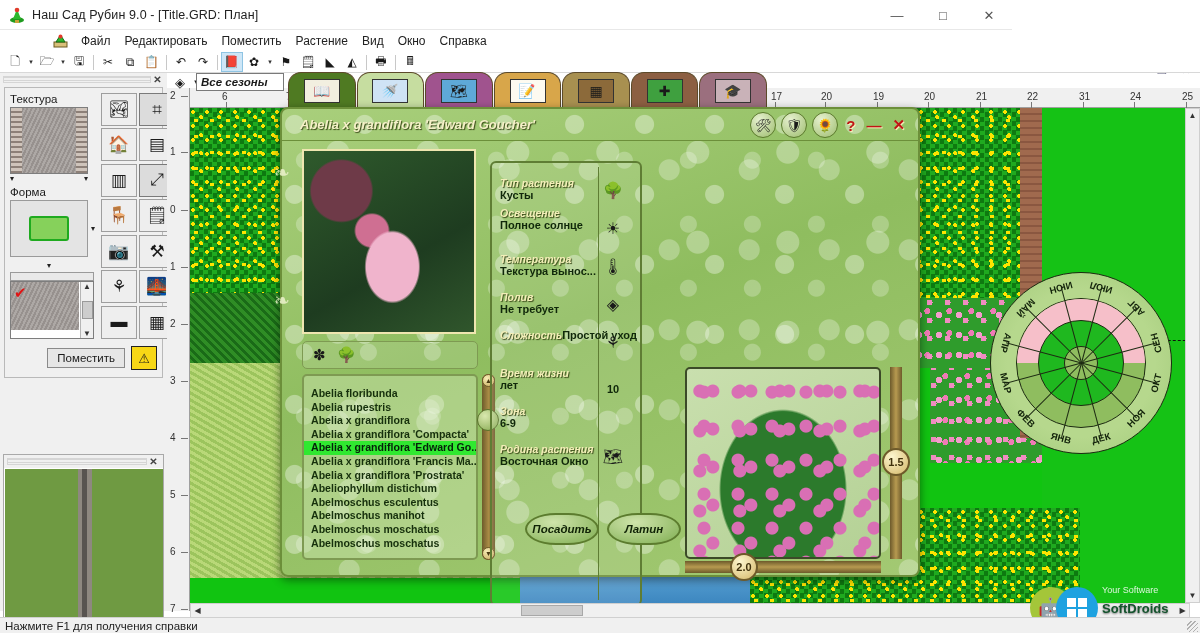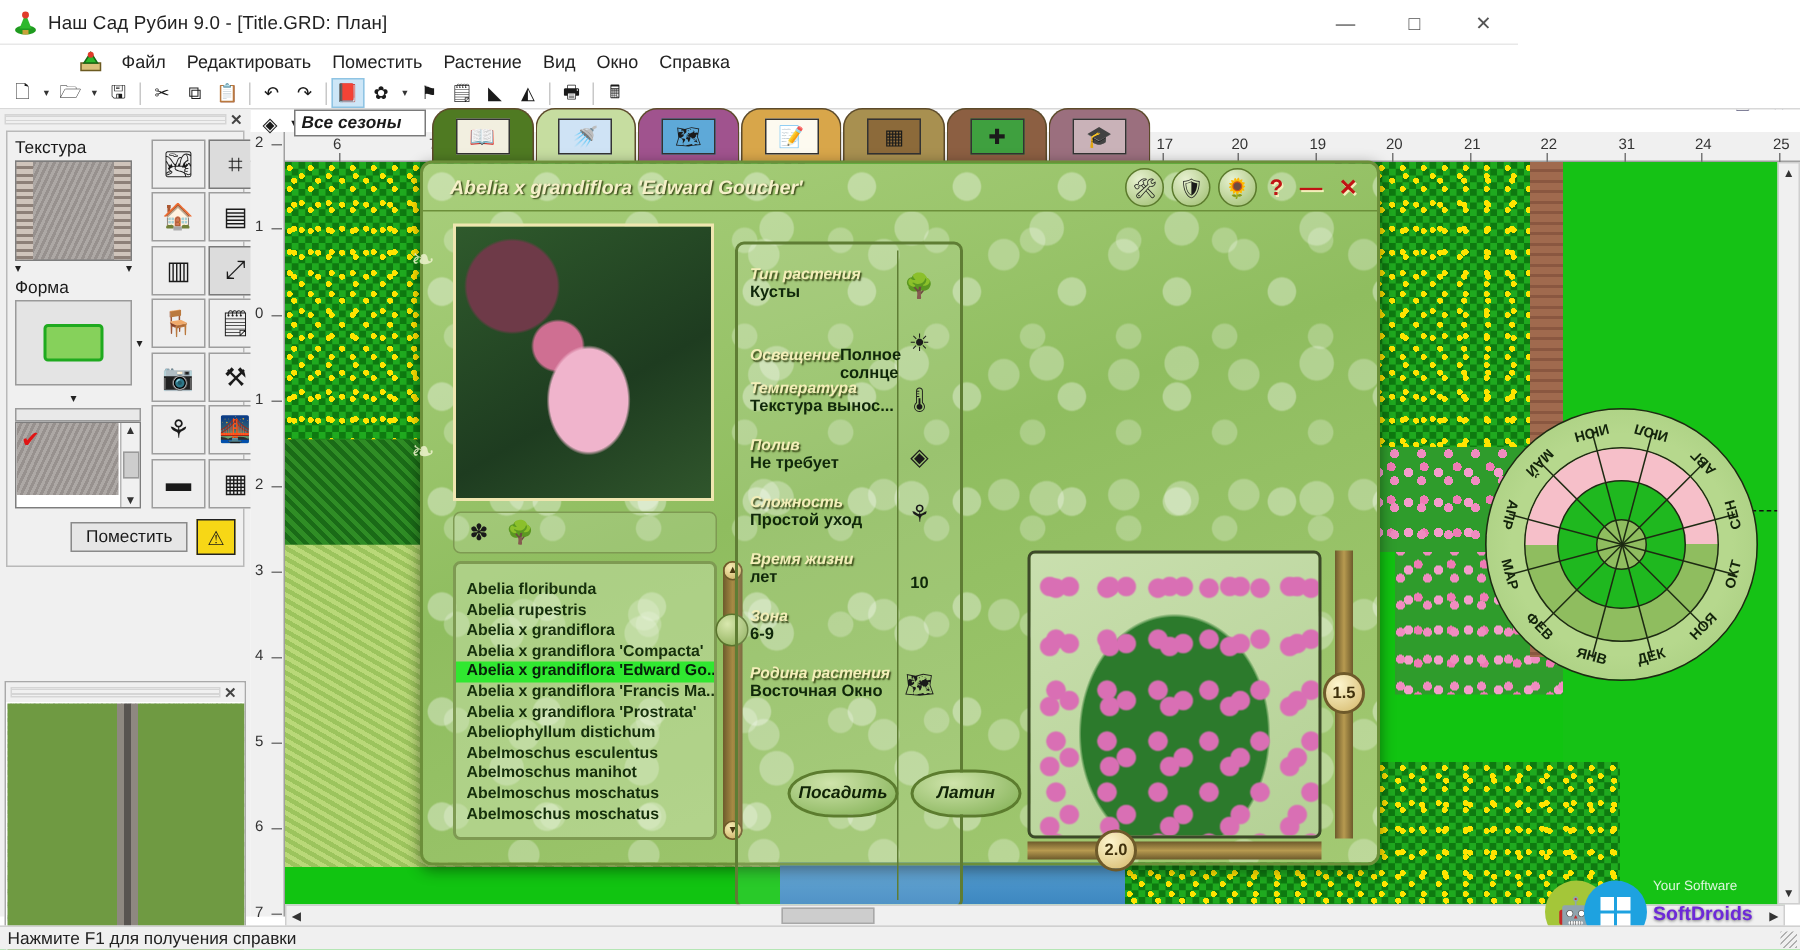--- a/index.html
+++ b/index.html
@@ -266,21 +266,21 @@
 
   
   .wm { position:absolute; left:1030px; top:585px; width:160px; height:46px;
      display:flex; align-items:center; }
   .wm-and { width:42px; height:42px; border-radius:50%; background:#a4c639;
      display:flex; align-items:center; justify-content:center; font-size:20px; color:#fff; }
   .wm-win { width:42px; height:42px; border-radius:50%; background:#1ea2e0; margin-left:-16px;
      display:flex; align-items:center; justify-content:center; }
   .wm-winq { display:grid; grid-template-columns:9px 9px; grid-template-rows:9px 9px; gap:2px; }
   .wm-winq i { background:#fff; display:block; }
-  .wm-txt { margin-left:4px; color:#6d28d9; font-size:13px; font-weight:bold;
+  .wm-txt { margin-left:4px; color:#14532d; font-size:13px; font-weight:bold;
      text-shadow:0 1px 2px rgba(0,0,0,.5); }
   .wm-sub { position:absolute; left:72px; top:0px; color:#fff; font-size:9px; opacity:.85; }
 </style>
 </head>
 <body>
 
 <div id="app">
 
   <div class="titlebar">
     <div class="app-ico">
@@ -551,36 +551,36 @@
     </div>
 
     <div class="infobox">
       <div class="info-sep"></div>
       <div id="inforows">
           <div class="irow" style="top: 14px; flex-direction: column;">
             <div class="ilab">Тип растения</div>
             <div class="ival">Кусты</div>
           </div>
           <div class="iico" style="top: 18px;">🌳</div>
-          <div class="irow" style="top: 68px; flex-direction: row;">
+          <div class="irow" style="top: 44px; flex-direction: column;">
             <div class="ilab">Освещение</div>
             <div class="ival">Полное солнце</div>
           </div>
           <div class="iico" style="top: 56px;">☀</div>
           <div class="irow" style="top: 90px; flex-direction: column;">
             <div class="ilab">Температура</div>
             <div class="ival">Текстура вынос...</div>
           </div>
           <div class="iico" style="top: 94px;">🌡</div>
           <div class="irow" style="top: 128px; flex-direction: column;">
             <div class="ilab">Полив</div>
             <div class="ival">Не требует</div>
           </div>
           <div class="iico" style="top: 132px;">◈</div>
-          <div class="irow" style="top: 166px; flex-direction: column;">
+          <div class="irow" style="top: 166px; ">
             <div class="ilab">Сложность</div>
             <div class="ival">Простой уход</div>
           </div>
           <div class="iico" style="top: 170px;">⚘</div>
           <div class="irow" style="top: 204px; flex-direction: column;">
             <div class="ilab">Время жизни</div>
             <div class="ival">лет</div>
           </div>
           <div class="iico" style="top: 220px; font-size: 11px; font-weight: bold; color: rgb(16, 40, 10);">10</div>
           <div class="irow" style="top: 242px; flex-direction: column;">

